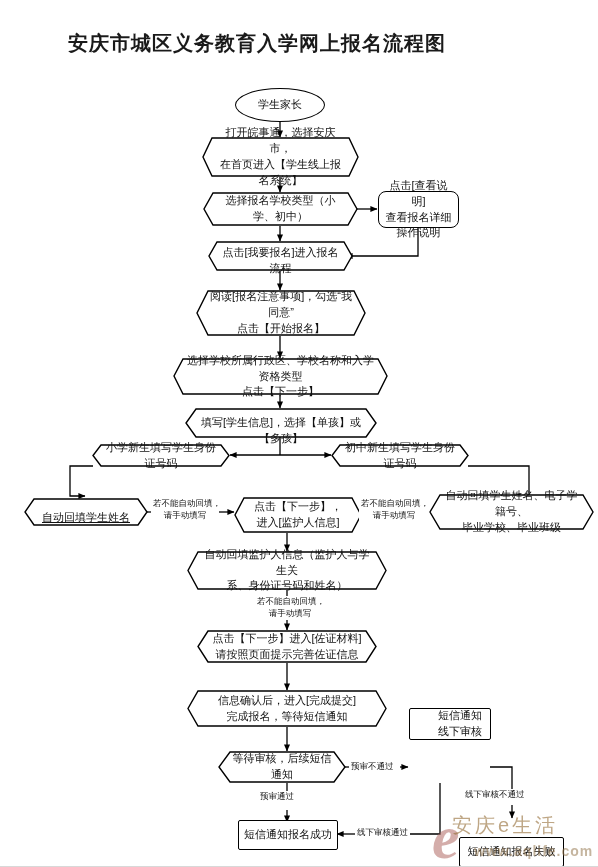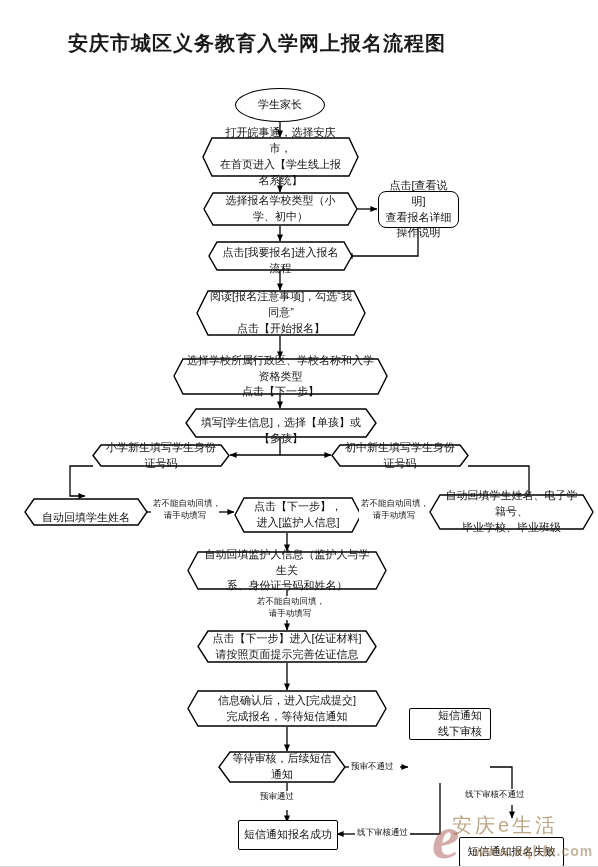--- a/index.html
+++ b/index.html
@@ -243,21 +243,21 @@
     <span class="hextext">小学新生填写学生身份证号码</span>
   </div>
 
   <div class="node n-hex" style="left:331px;top:444px;width:138px;height:23px;">
     <svg class="hexbody" viewBox="0 0 138 23" preserveAspectRatio="none">
       <polygon points="9,1 129,1 137,11.5 129,22 9,22 1,11.5" fill="#fff" stroke="#000" stroke-width="1.4" vector-effect="non-scaling-stroke"></polygon>
     </svg>
     <span class="hextext">初中新生填写学生身份证号码</span>
   </div>
 
-  <div class="node n-hex" style="left:24px;top:498px;width:124px;height:40px;">
+  <div class="node n-hex" style="left:24px;top:498px;width:124px;height:40px;text-decoration:underline;">
     <svg class="hexbody" viewBox="0 0 124 28" preserveAspectRatio="none">
       <polygon points="10,1 114,1 123,14 114,27 10,27 1,14" fill="#fff" stroke="#000" stroke-width="1.4" vector-effect="non-scaling-stroke"></polygon>
     </svg>
     <span class="hextext">自动回填学生姓名</span>
   </div>
 
   <div class="node n-hex" style="left:234px;top:497px;width:128px;height:36px;">
     <svg class="hexbody" viewBox="0 0 128 36" preserveAspectRatio="none">
       <polygon points="10,1 118,1 127,18 118,35 10,35 1,18" fill="#fff" stroke="#000" stroke-width="1.4" vector-effect="non-scaling-stroke"></polygon>
     </svg>

